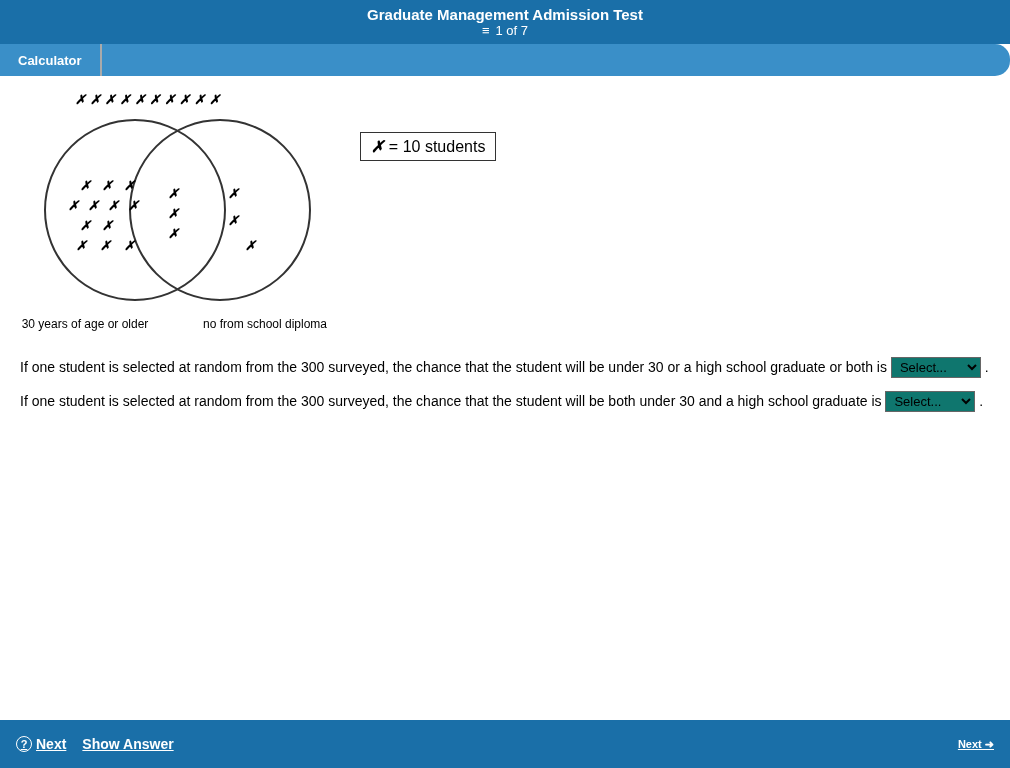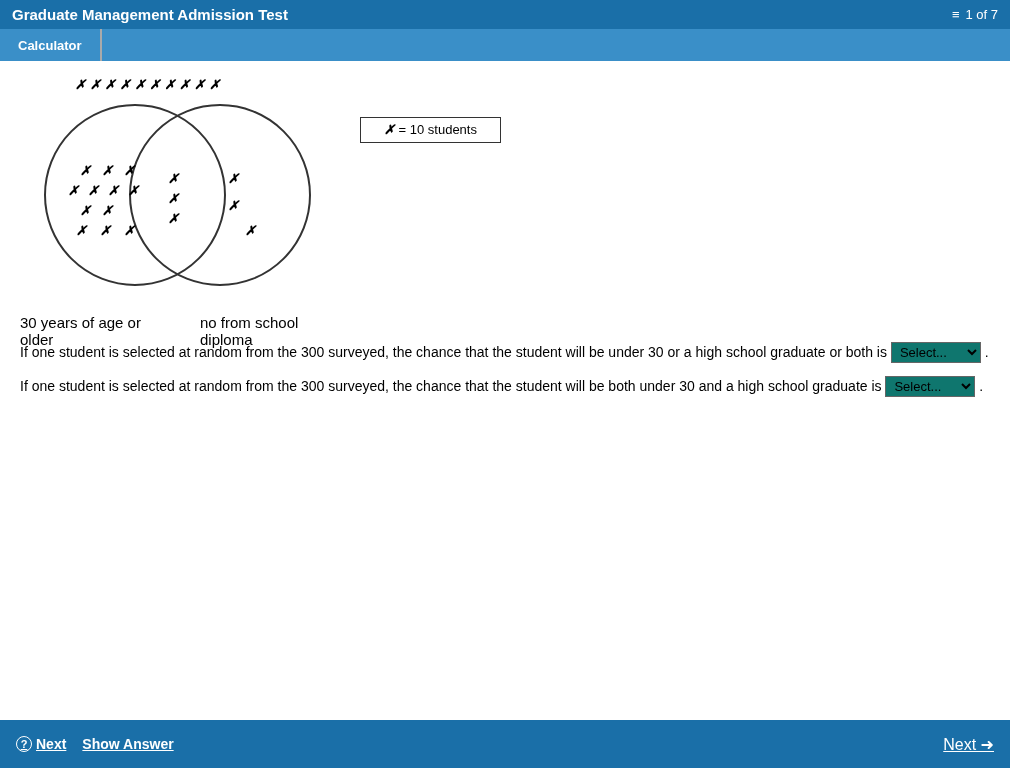--- a/index.html
+++ b/index.html
@@ -6,30 +6,32 @@
     body { font-family: Arial, sans-serif; font-size: 14px; background: #fff; width: 1010px; height: 768px; overflow: hidden; }
 
     
     #header {
       background: #1a6fa8;
       color: white;
       padding: 6px 12px;
       display: flex;
       justify-content: space-between;
       align-items: center;
+      flex-direction: column;
     }
     #header-title { font-size: 15px; font-weight: bold; }
     #header-progress { font-size: 13px; display: flex; align-items: center; gap: 6px; }
 
     
     #toolbar {
       background: #3a8fc8;
       display: flex;
       align-items: stretch;
       height: 32px;
+      border-radius: 15px;
     }
     #calculator-btn {
       background: #3a8fc8;
       border: none;
       color: white;
       font-size: 13px;
       font-weight: bold;
       padding: 0 18px;
       cursor: pointer;
       border-right: 2px solid #aaa;
@@ -51,35 +53,35 @@
     }
 
     #venn-svg-container {
       position: relative;
       width: 320px;
       height: 230px;
     }
 
     .legend-box {
       border: 1px solid #333;
-      padding: 4px 23px;
-      font-size: 13px;
+      padding: 4px 10px;
+      font-size: 16px;
       display: inline-block;
       margin-left: 20px;
       margin-top: 40px;
       height: fit-content;
     }
 
     .venn-labels {
       display: flex;
       justify-content: space-between;
       width: 310px;
-      font-size: 15px;
-      text-align: left;
-      margin-top: 16px;
+      font-size: 12px;
+      text-align: center;
+      margin-top: 4px;
     }
     .venn-label-left { width: 130px; }
     .venn-label-right { width: 130px; }
 
     
     .x-sym { font-size: 13px; font-weight: bold; font-style: italic; font-family: "Times New Roman", serif; }
 
     
     #content-text { line-height: 1.6; }
     .para { margin-bottom: 12px; }
@@ -111,21 +113,21 @@
     .footer-btn {
       background: none;
       border: none;
       color: white;
       font-size: 14px;
       cursor: pointer;
       text-decoration: underline;
       font-weight: bold;
     }
     .help-btn { display: flex; align-items: center; gap: 4px; }
-    #next-btn { font-weight: normal; font-size: 16px; }
+    #next-btn { font-weight: bold; font-size: 11px; }
   </style>
 </head>
 <body>
 
 <div id="header">
   <span id="header-title">Graduate Management Admission Test</span>
   <span id="header-progress">
     <span>≡</span>
     <span>1 of 7</span>
   </span>

